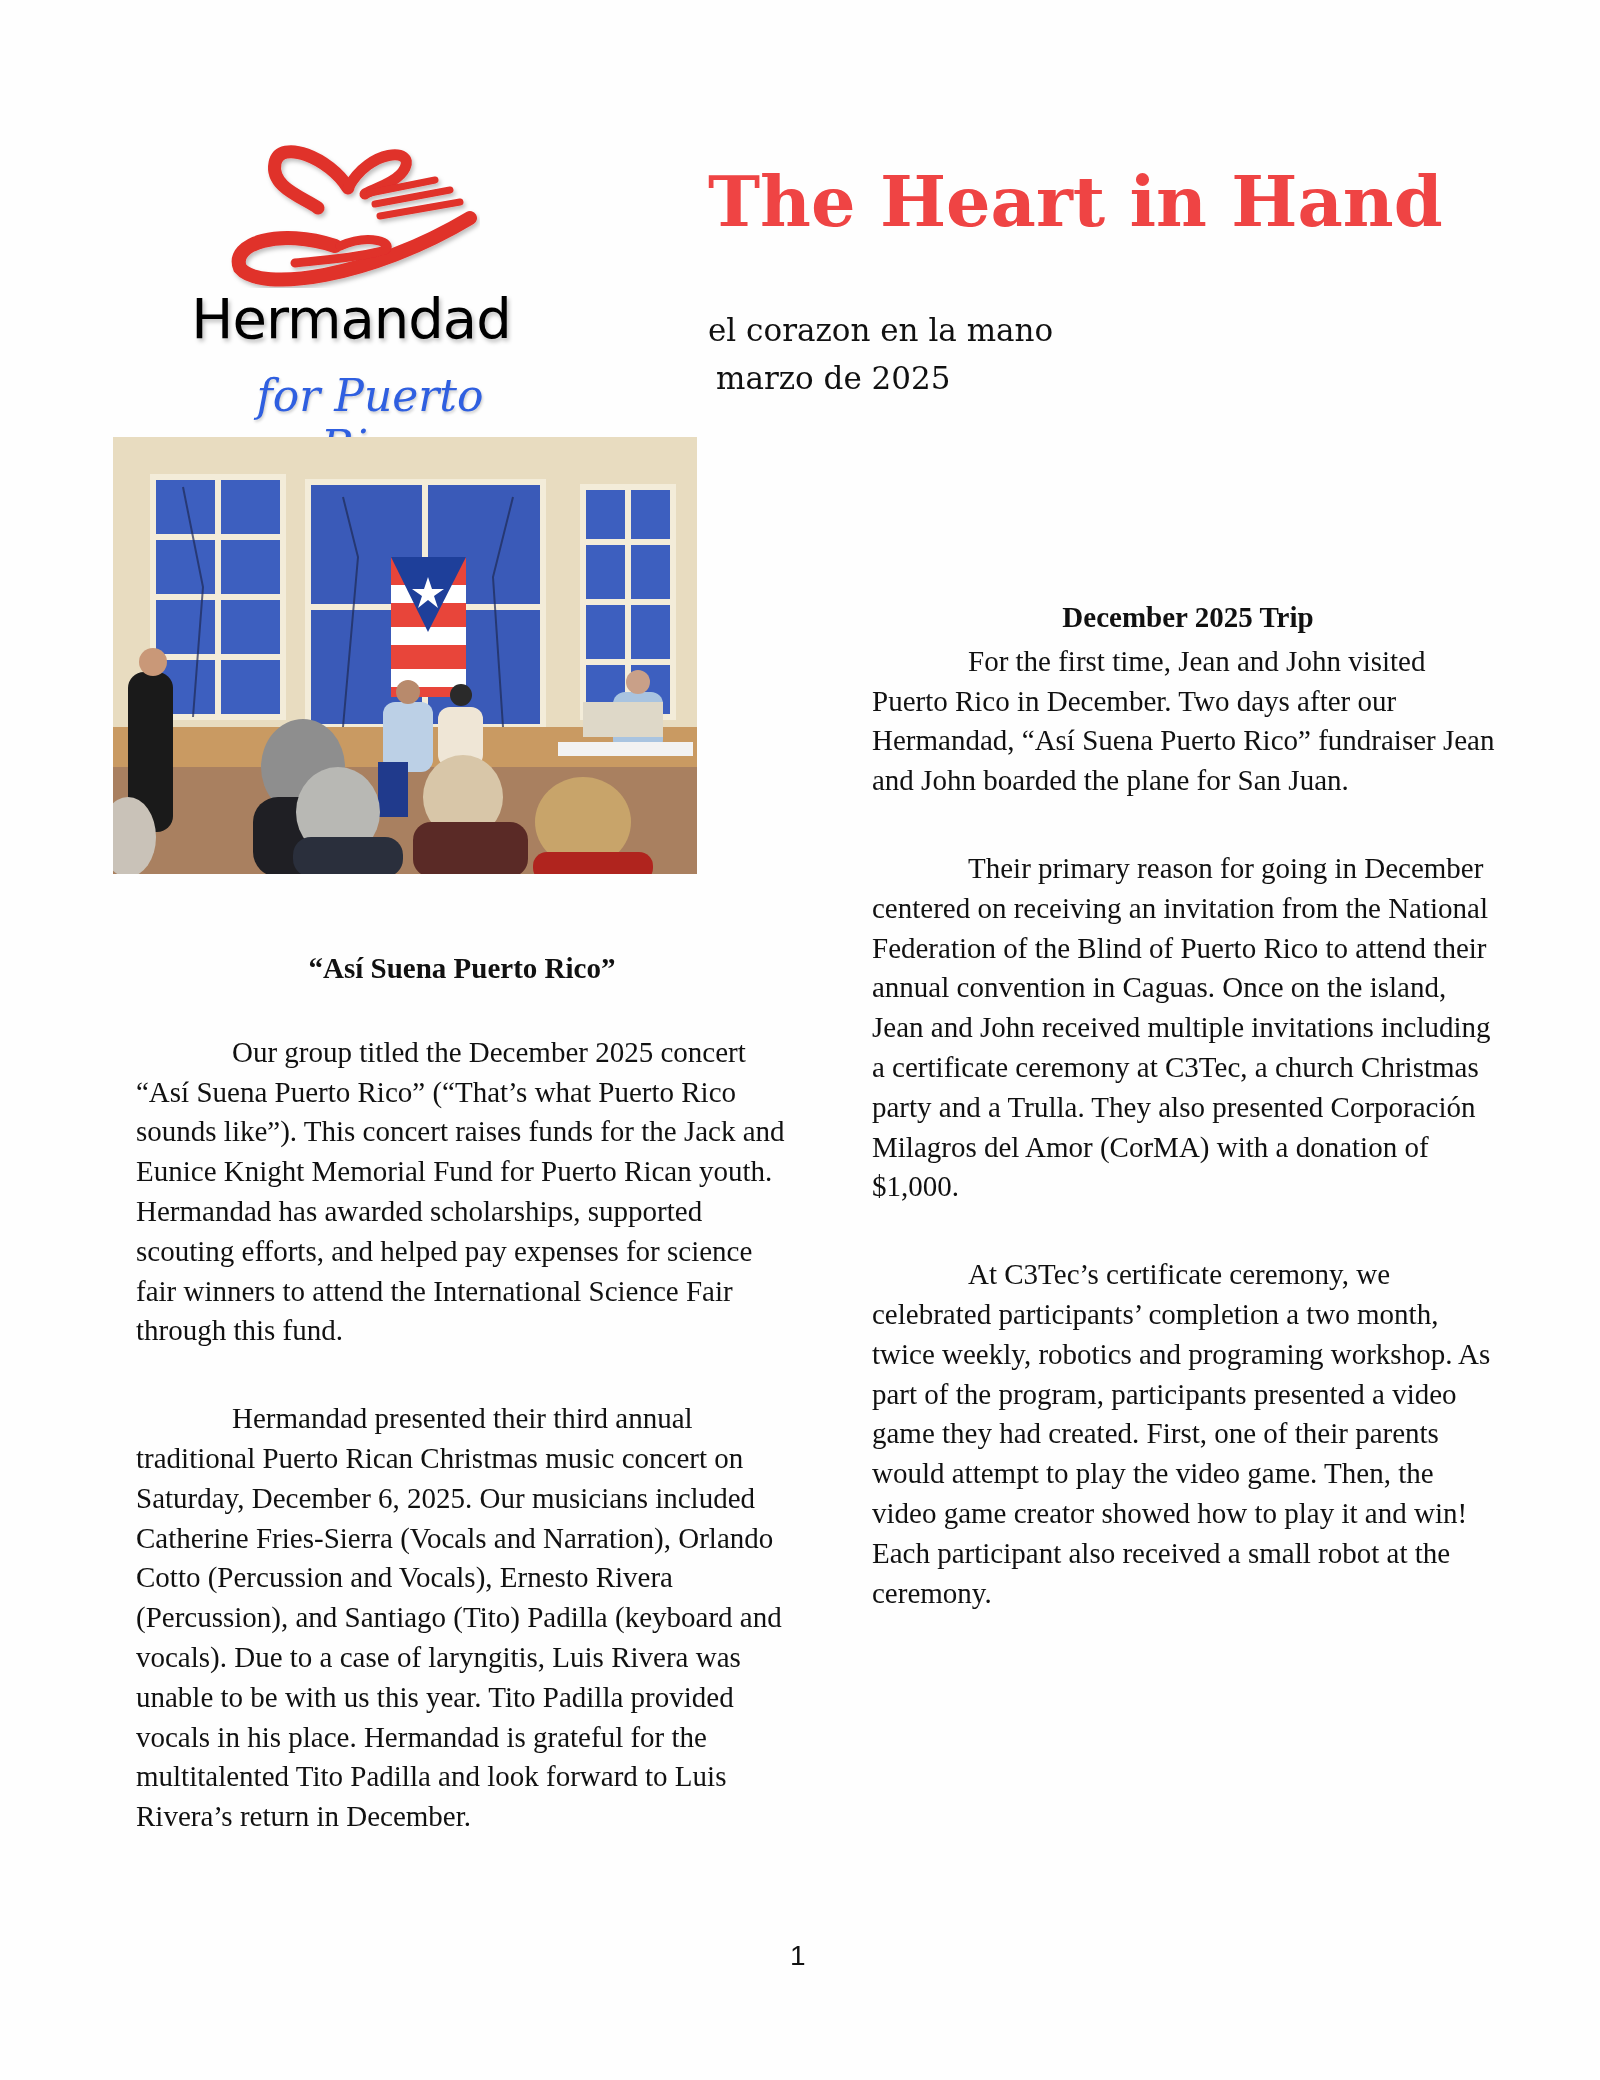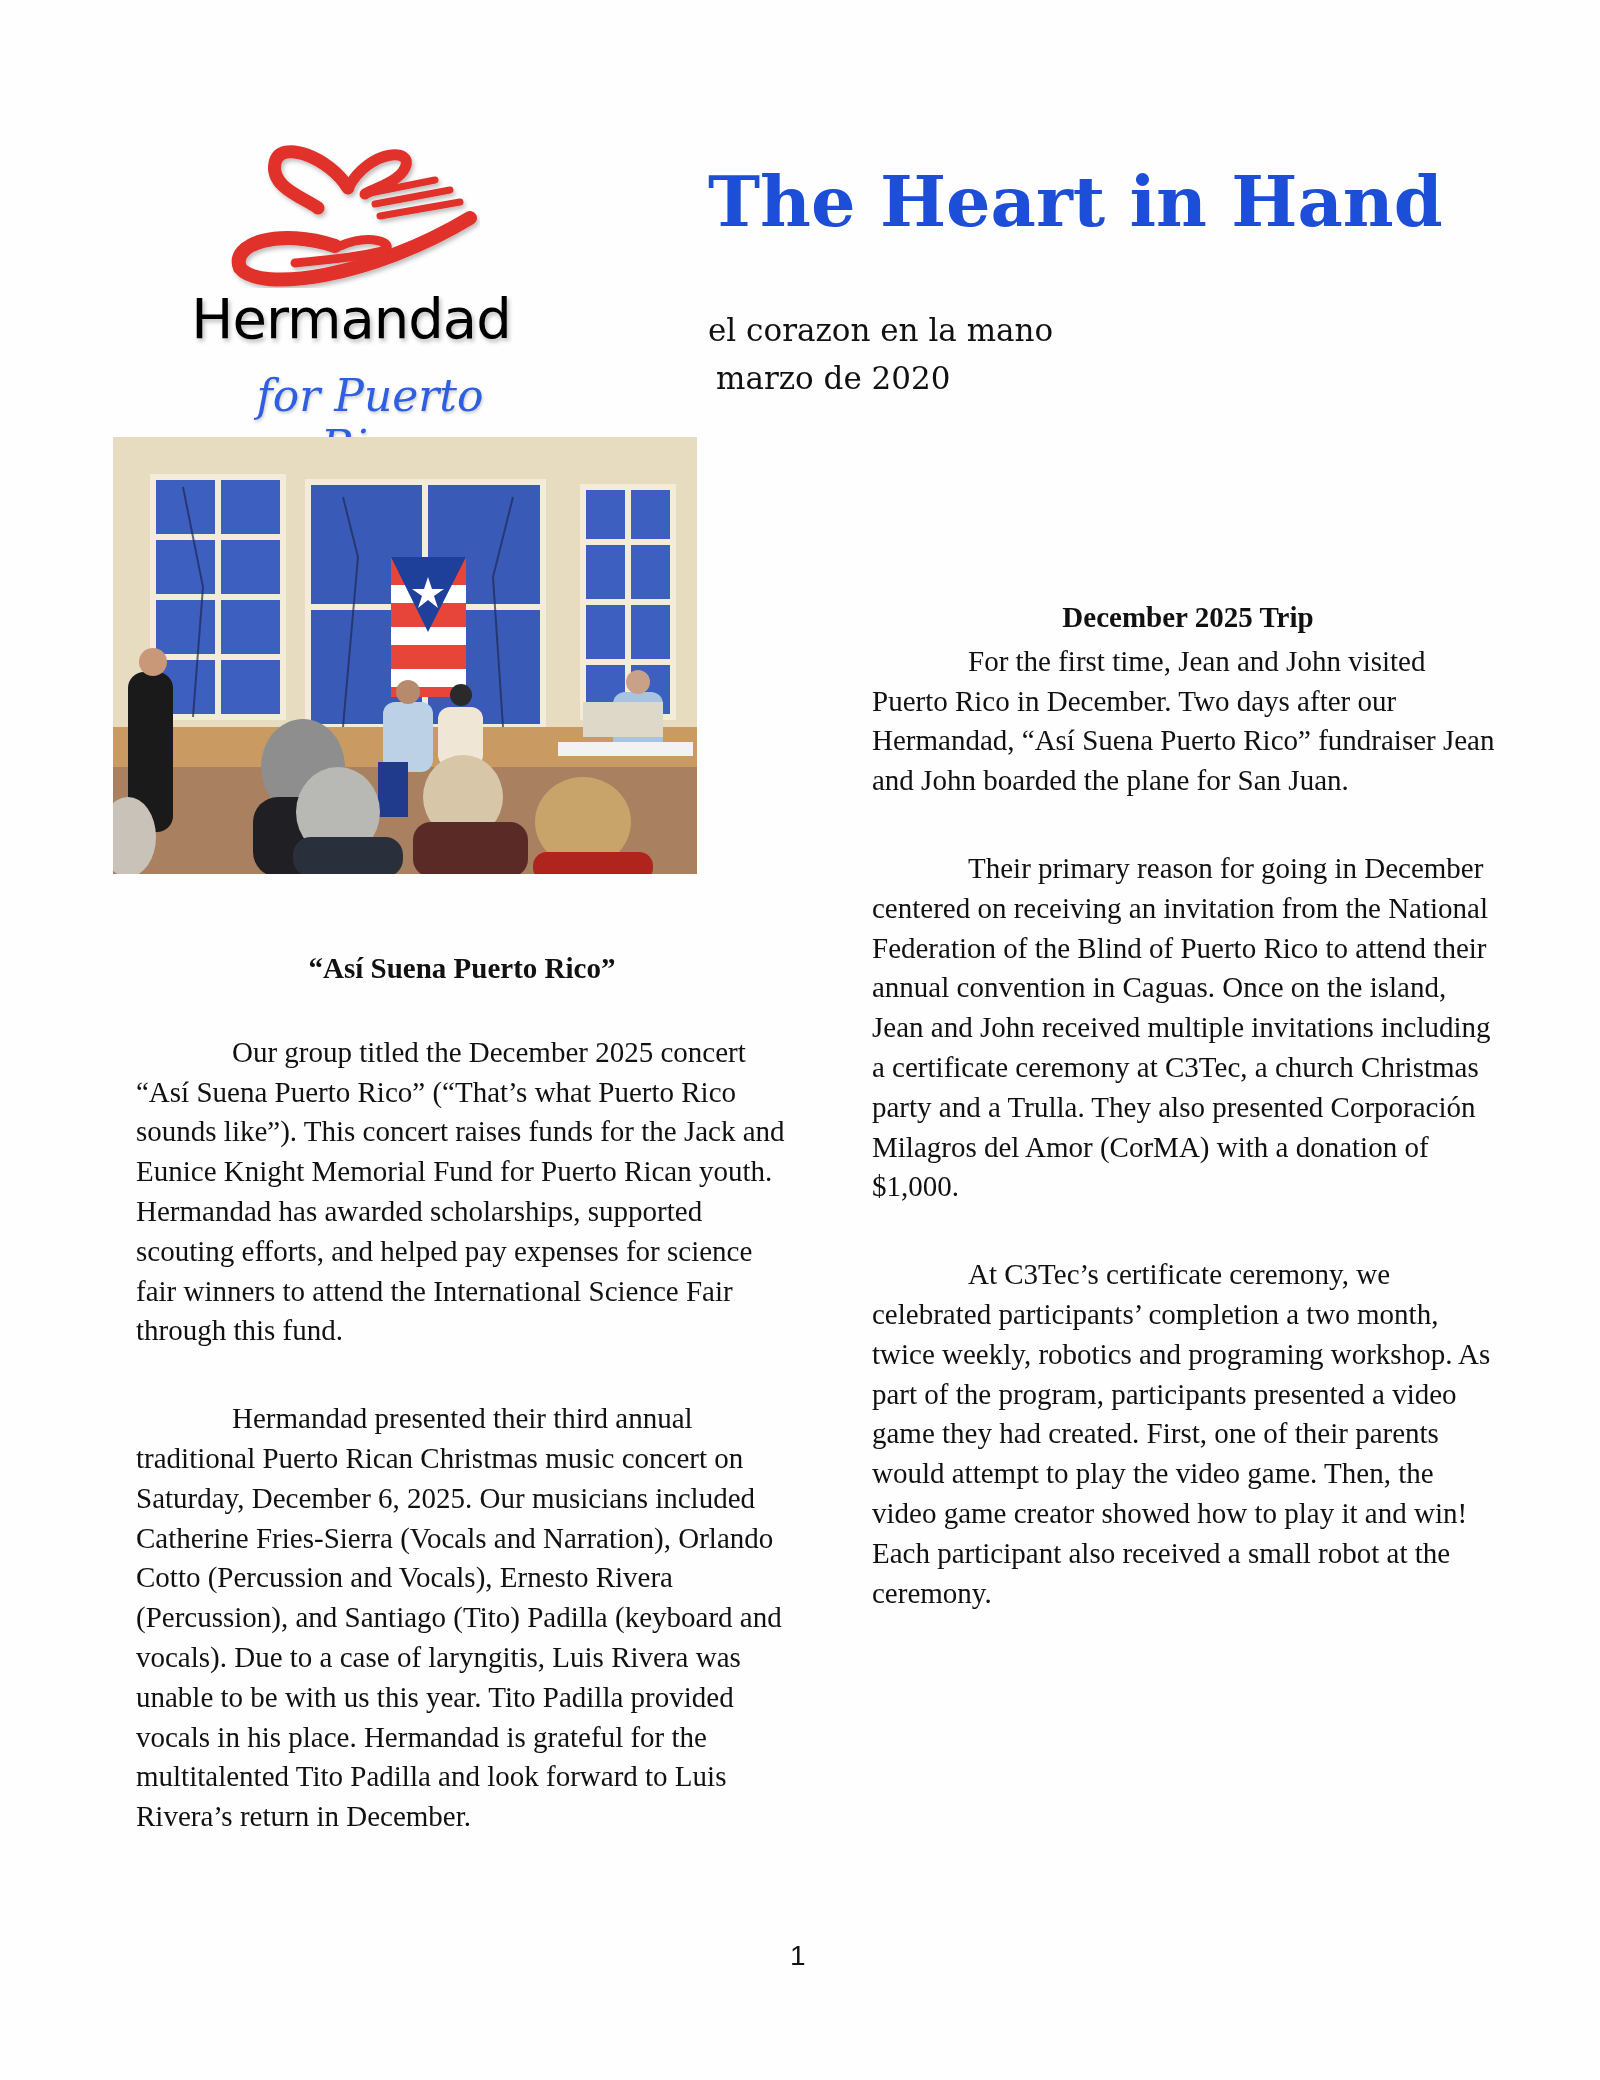--- a/index.html
+++ b/index.html
@@ -15,21 +15,21 @@
     font-family:"DejaVu Sans", sans-serif; font-size:56px; color:#000000; letter-spacing:-1px;
     text-shadow:2px 3px 4px rgba(0,0,0,0.25);
   }
   .logo-sub {
     position:absolute; left:100px; top:252px; width:260px; text-align:center;
     font-family:"DejaVu Serif", serif; font-style:italic; font-size:44px; color:#2f5fe0;
     text-shadow:1px 2px 3px rgba(0,0,0,0.2);
   }
   .title {
     position:absolute; left:708px; top:160px; font-family:"DejaVu Serif", serif;
-    font-size:70px; font-weight:bold; letter-spacing:0px; color:#1d4ed8;
+    font-size:70px; font-weight:bold; letter-spacing:0px; color:#ef4444;
   }
   .subtitle { position:absolute; left:708px; top:280px; font-family:"DejaVu Serif", serif; font-size:31px; color:#111;margin-top:32px; }
   .date { position:absolute; left:716px; top:360px; font-family:"DejaVu Serif", serif; font-size:31px; color:#111; }
   .photo { position:absolute; left:113px; top:437px; width:584px; height:437px; overflow:hidden; background:#d8c6a4; }
   .col { position:absolute; font-size:29px; line-height:39.8px; }
   .col-left { left:132px; top:949px; width:660px; }
   .col-right { left:868px; top:598px; width:640px; }
   .heading { font-weight:bold; text-align:center; }
   .para { text-indent:96px; margin:4px; }
   .gap { height:40px; }
@@ -56,21 +56,21 @@
         <path d="M115 128 C60 110 10 125 20 150 C40 175 150 160 250 100" stroke-width="14"></path>
         <path d="M120 128 C150 115 175 125 165 132 C140 140 100 142 75 145" stroke-width="9"></path>
       </g>
     </svg>
     <div class="logo-name">Hermandad</div>
     <div class="logo-sub">for Puerto Rico</div>
   </div>
 
   <div class="title">The Heart in Hand</div>
   <div class="subtitle">el corazon en la mano</div>
-  <div class="date">marzo de 2020</div>
+  <div class="date">marzo de 2025</div>
 
   <div class="photo">
     <svg width="584" height="437" viewBox="0 0 584 437">
       <rect x="0" y="0" width="584" height="437" fill="#e8dcc0"></rect>
 
       <g fill="#3d5fbf" stroke="#f3ecd9" stroke-width="6">
         <rect x="40" y="40" width="130" height="240"></rect>
         <line x1="105" y1="40" x2="105" y2="280"></line>
         <line x1="40" y1="100" x2="170" y2="100"></line>
         <line x1="40" y1="160" x2="170" y2="160"></line>

